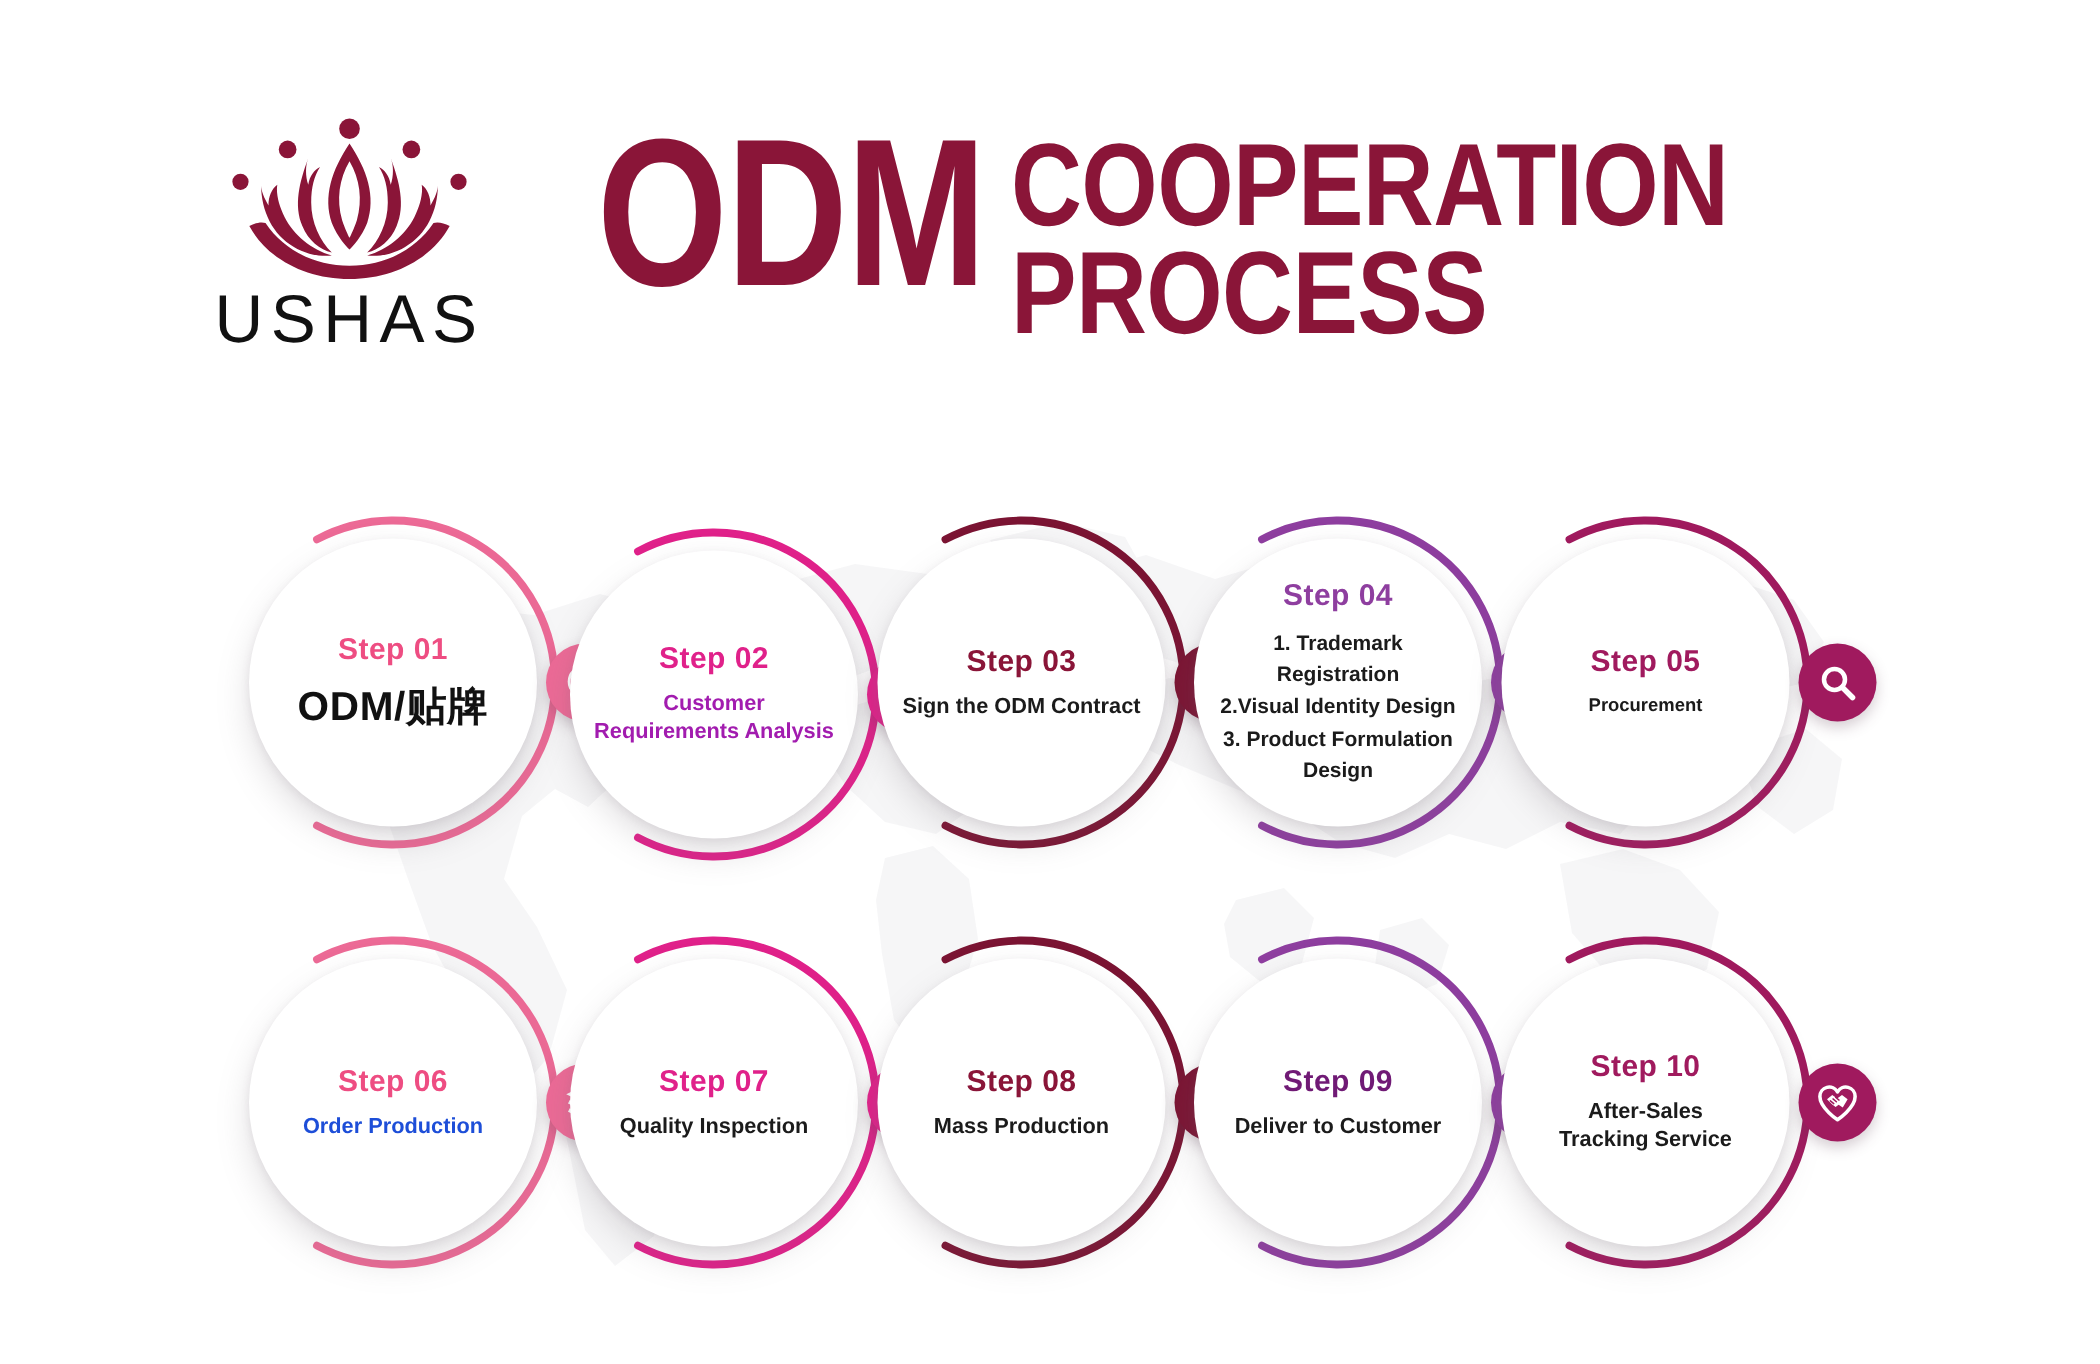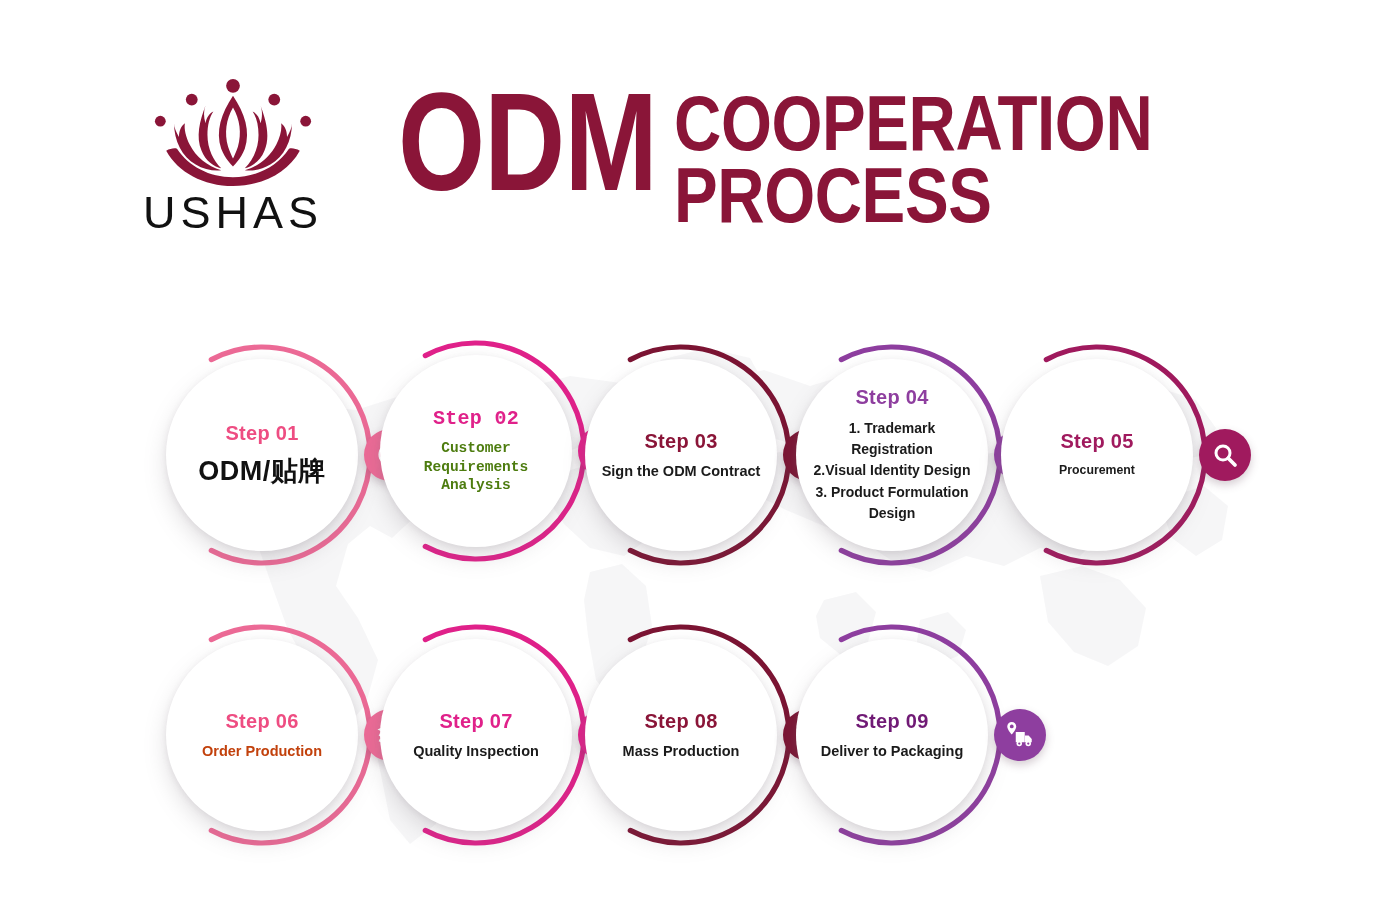--- a/index.html
+++ b/index.html
@@ -168,27 +168,27 @@
         <svg viewBox="0 0 24 24">
           <g fill="none" stroke="#fff" stroke-width="1.5">
             <circle cx="11.5" cy="11.5" r="8"></circle>
             <ellipse cx="11.5" cy="11.5" rx="3.6" ry="8"></ellipse>
             <path d="M3.7 8.6h15.6M3.7 14.4h15.6M11.5 3.5v16"></path>
           </g>
           <path d="M14 16.5c3.3 0 6-2.2 6.6-5.2l1.3 1.2.6-.7-2.3-2.3-2.3 2.3.6.7 1.2-1.1c-.5 2.5-2.8 4.3-5.7 4.3z" fill="#fff"></path>
         </svg>
       </div>
     </div>
-    <div class="step" style="left: 364px; top: 326px; font-family: Liberation Mono, monospace;">
+    <div class="step" style="left: 364px; top: 338px;">
       <svg class="arc" viewBox="0 0 290 250">
         <path d="M61.3 29.6 A108 108 0 1 1 61.3 220.4" fill="none" stroke="#E0218A" stroke-width="5.2" stroke-linecap="round"></path>
       </svg>
       <div class="bubble">
         <div class="step-label" style="color:#E0218A">Step 02</div>
-        <div class="step-desc" style="color:#4d7c0f">
+        <div class="step-desc" style="color:#a21caf">
           <div>Customer</div>
           <div>Requirements Analysis</div>
         </div>
       </div>
       <div class="badge" style="background:#E0218A">
         <svg viewBox="0 0 24 24">
           <rect x="2.2" y="5.4" width="19.6" height="13.2" rx="1.3" fill="none" stroke="#fff" stroke-width="1.9"></rect>
           <path d="M3.4 6.6 12 13.2l8.6-6.6" fill="none" stroke="#fff" stroke-width="1.9"></path>
           <path d="M3.4 17.6 9.3 11.8M20.6 17.6 14.7 11.8" fill="none" stroke="#fff" stroke-width="1.9"></path>
         </svg>
@@ -250,21 +250,21 @@
           <path d="M14.6 14.6 20 20" stroke="#fff" stroke-width="3" stroke-linecap="round"></path>
         </svg>
       </div>
     </div>
     <div class="step" style="left: 150px; top: 610px;">
       <svg class="arc" viewBox="0 0 290 250">
         <path d="M61.3 29.6 A108 108 0 1 1 61.3 220.4" fill="none" stroke="#EC6A96" stroke-width="5.2" stroke-linecap="round"></path>
       </svg>
       <div class="bubble">
         <div class="step-label" style="color:#EE4D82">Step 06</div>
-        <div class="step-desc" style="color:#c2410c">
+        <div class="step-desc" style="color:#1d4ed8">
           <div>Order Production</div>
         </div>
       </div>
       <div class="badge" style="background:#EC6A96">
         <svg viewBox="0 0 24 24">
           <path d="M12 2.8 22 7.6 12 12.4 2 7.6z" fill="#fff"></path>
           <path d="M3.4 11.6 12 15.7l8.6-4.1" fill="none" stroke="#fff" stroke-width="2.1" stroke-linejoin="round"></path>
           <path d="M3.4 16 12 20.1l8.6-4.1" fill="none" stroke="#fff" stroke-width="2.1" stroke-linejoin="round"></path>
         </svg>
       </div>
@@ -304,29 +304,48 @@
         </svg>
       </div>
     </div>
     <div class="step" style="left: 780px; top: 610px;">
       <svg class="arc" viewBox="0 0 290 250">
         <path d="M61.3 29.6 A108 108 0 1 1 61.3 220.4" fill="none" stroke="#8E3E9F" stroke-width="5.2" stroke-linecap="round"></path>
       </svg>
       <div class="bubble">
         <div class="step-label" style="color:#701a75">Step 09</div>
         <div class="step-desc" style="color:#1b1b1b">
-          <div>Deliver to Packaging</div>
+          <div>Deliver to Customer</div>
         </div>
       </div>
       <div class="badge" style="background:#8E3E9F">
         <svg viewBox="0 0 24 24">
           <path d="M5.4 1.6c-2 0-3.6 1.6-3.6 3.6 0 2.6 3.6 6.4 3.6 6.4S9 7.8 9 5.2c0-2-1.6-3.6-3.6-3.6z" fill="#fff"></path>
           <circle cx="5.4" cy="5.1" r="1.5" fill="#8E3E9F"></circle>
           <path d="M8.6 9.6h7.2v8.2H8.6z" fill="#fff"></path>
           <path d="M16 12.4h2.9l2.5 2.8v2.6H16z" fill="#fff"></path>
           <circle cx="11.4" cy="18.8" r="2.2" fill="#fff"></circle>
           <circle cx="11.4" cy="18.8" r=".9" fill="#8E3E9F"></circle>
           <circle cx="18.6" cy="18.8" r="2.2" fill="#fff"></circle>
           <circle cx="18.6" cy="18.8" r=".9" fill="#8E3E9F"></circle>
         </svg>
       </div>
     </div>
+    <div class="step" style="left: 985px; top: 610px;">
+      <svg class="arc" viewBox="0 0 290 250">
+        <path d="M61.3 29.6 A108 108 0 1 1 61.3 220.4" fill="none" stroke="#A01A5E" stroke-width="5.2" stroke-linecap="round"></path>
+      </svg>
+      <div class="bubble">
+        <div class="step-label" style="color:#A01A5E">Step 10</div>
+        <div class="step-desc" style="color:#1b1b1b">
+          <div>After-Sales</div>
+          <div>Tracking Service</div>
+        </div>
+      </div>
+      <div class="badge" style="background:#A01A5E">
+        <svg viewBox="0 0 24 24">
+          <path d="M12 21.2S2.6 14.9 2.6 8.8a5 5 0 0 1 9.4-2.4 5 5 0 0 1 9.4 2.4c0 6.1-9.4 12.4-9.4 12.4z" fill="none" stroke="#fff" stroke-width="1.9" stroke-linejoin="round"></path>
+          <path d="M6.4 10.2 9.2 8l2.6 1.8 2.6-1.8 3 2.2-2.6 4.4-2.2-1.4-1.6 1.2-1.8-1.3-2.8-2.9z" fill="#fff"></path>
+          <path d="M8.2 11.1 10 12.6M9.6 10.1l1.8 1.5M11 9.2l1.8 1.5" stroke="#A01A5E" stroke-width=".8" stroke-linecap="round"></path>
+        </svg>
+      </div>
+    </div>
   </div>
 
 </body></html>

